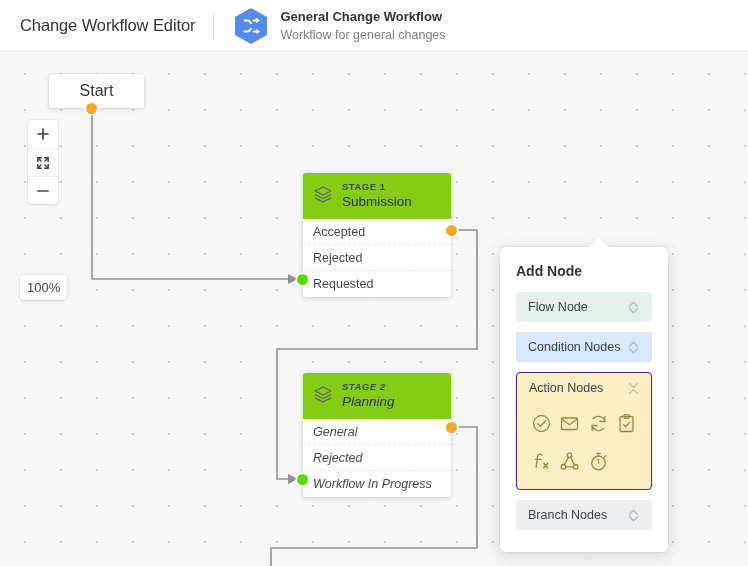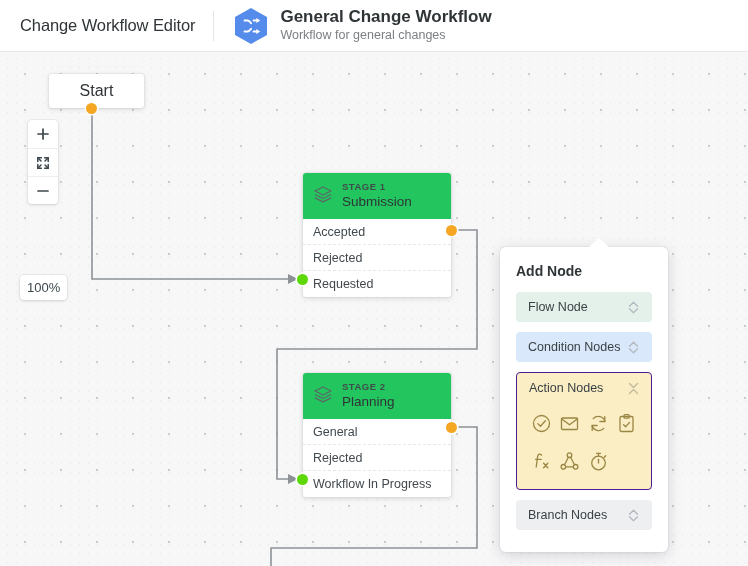--- a/index.html
+++ b/index.html
@@ -23,21 +23,21 @@
   }
   .header-divider {
     width: 1px; height: 30px; background: #e2e4e7; margin: 0 20px 0 18px;
   }
   .wf-badge {
     width: 34px; height: 38px; flex: 0 0 34px; position: relative;
     display: flex; align-items: center; justify-content: center;
   }
   .wf-badge svg { display: block; }
   .wf-meta { margin-left: 12px; display: flex; flex-direction: column; justify-content: center; }
-  .wf-name { font-size: 17px; font-weight: bold; color: #2f3437; line-height: 18px; }
+  .wf-name { font-size: 13px; font-weight: bold; color: #2f3437; line-height: 18px; }
   .wf-sub { font-size: 12.5px; color: #7b8085; line-height: 16px; margin-top: 1px; }
 
   
   .canvas {
     position: absolute; left: 0; top: 52px; width: 748px; height: 514px;
     background-color: #f7f7f8;
     background-image:
       radial-gradient(#c9cbd0 1px, transparent 1.2px),
       radial-gradient(#e3e4e7 0.8px, transparent 1px);
     background-size: 36px 36px, 9px 9px;
@@ -84,21 +84,21 @@
     position: absolute; width: 11px; height: 11px; border-radius: 50%;
     background: #5ed706; box-shadow: 0 0 0 1.5px #ffffff; z-index: 14;
   }
 
   .stage {
     position: absolute; width: 148px; background: #ffffff; border-radius: 3px;
     box-shadow: 0 1px 5px rgba(25,30,40,.17), 0 0 0 1px rgba(25,30,40,.03);
     z-index: 12; overflow: hidden;
   }
   .stage-head {
-    background: #22c55e; padding: 8px 10px 9px 10px;
+    background: #84cc16; padding: 8px 10px 9px 10px;
     display: flex; align-items: center; gap: 9px;
   }
   .stage-head .layers-icon { flex: 0 0 20px; color: #5b6a66; }
   .stage-titles { display: flex; flex-direction: column; }
   .stage-kicker { font-size: 9.5px; font-weight: bold; letter-spacing: .5px; color: #3f4d4a; line-height: 12px; }
   .stage-name { font-size: 13.5px; color: #2f3437; line-height: 16px; margin-top: 1px; }
   .stage-row {
     height: 26px; display: flex; align-items: center;
     padding-left: 10px; font-size: 12.5px; color: #41484d;
     border-bottom: 1px dashed #e6e7e9; position: relative;
@@ -236,21 +236,21 @@
       <div class="stage-row">
         <span>Rejected</span>
       </div>
       <div class="stage-row">
         <span>Requested</span>
       </div>
     </div>
     <div class="port-out" style="left:446px; top:173px;"></div>
     <div class="port-in" style="left:297px; top:222px;"></div>
 
-    <div class="stage" style="left:303px; top:321px;">
+    <div class="stage" style="left:303px; top:321px;font-style:italic;">
       <div class="stage-head">
         <span class="layers-icon">
           <svg width="20" height="20" viewBox="0 0 20 20" fill="none" stroke="#5b6a66" stroke-width="1.3" stroke-linejoin="round">
             <polygon points="10,3 18,7 10,11 2,7"></polygon>
             <path d="M2 10.5l8 4 8-4"></path>
             <path d="M2 13.8l8 4 8-4"></path>
           </svg>
         </span>
         <span class="stage-titles">
           <span class="stage-kicker">STAGE 2</span>

